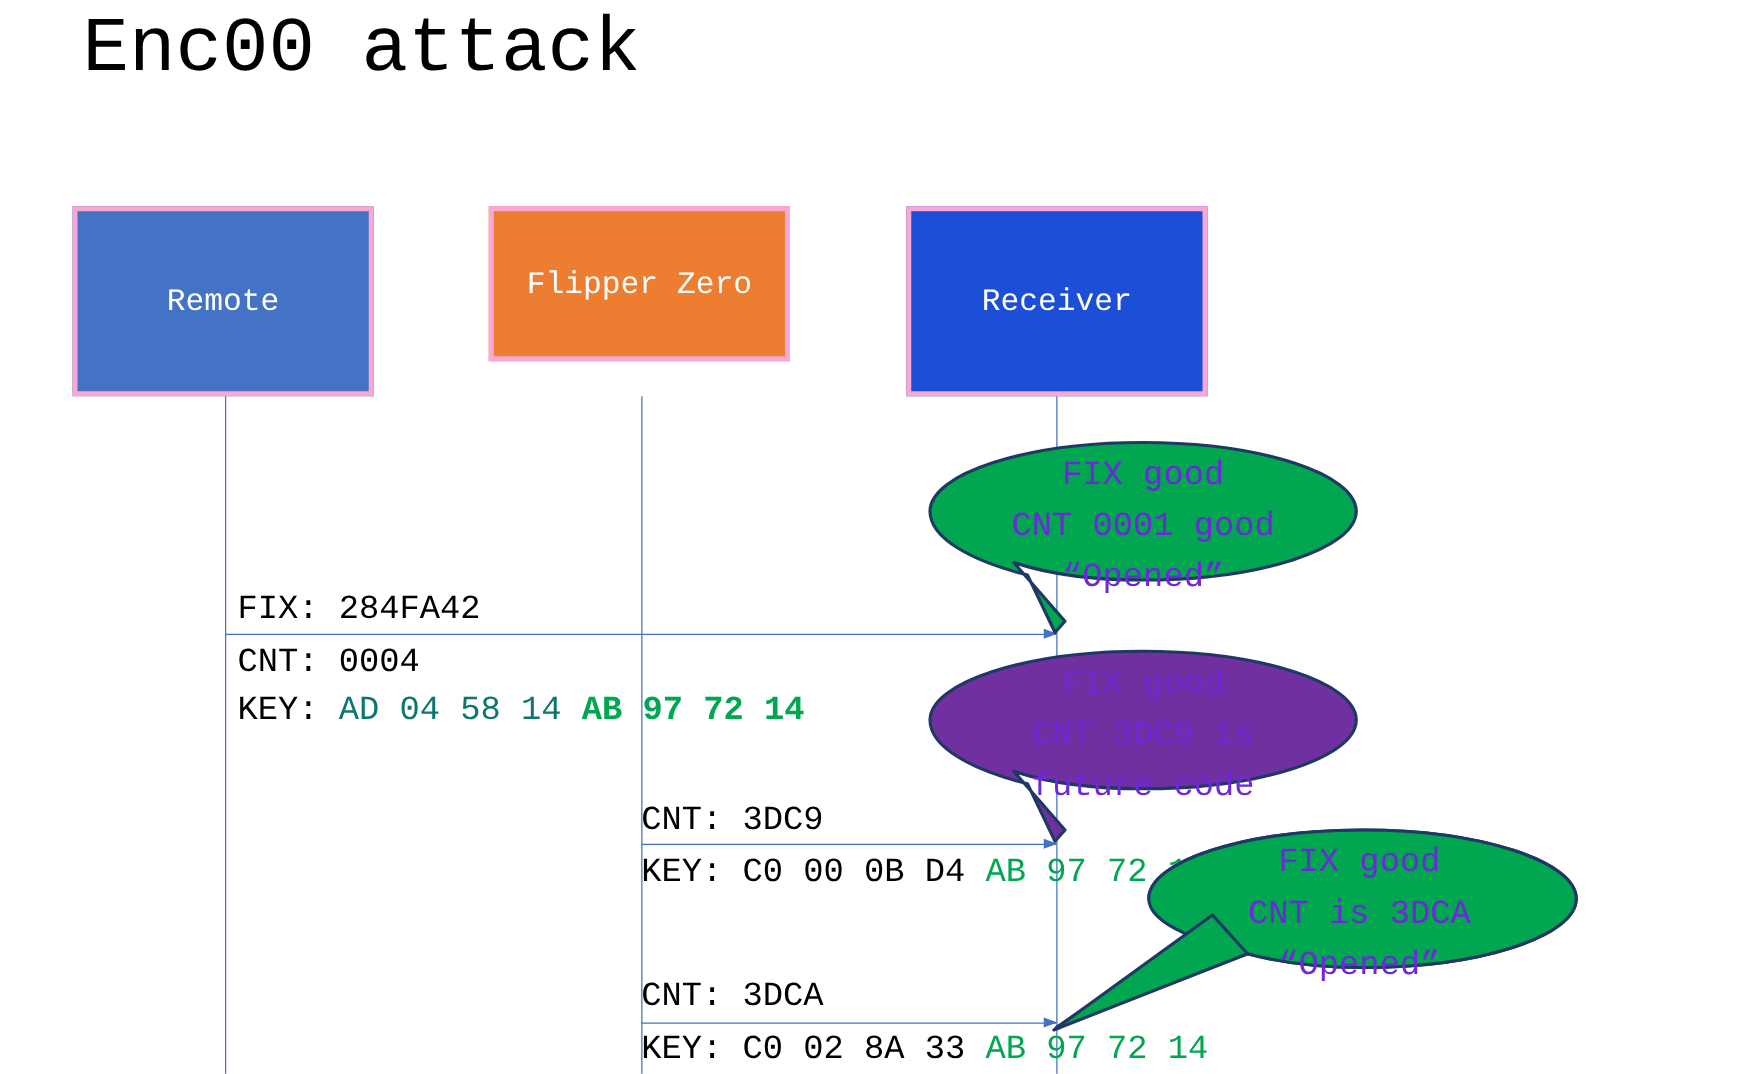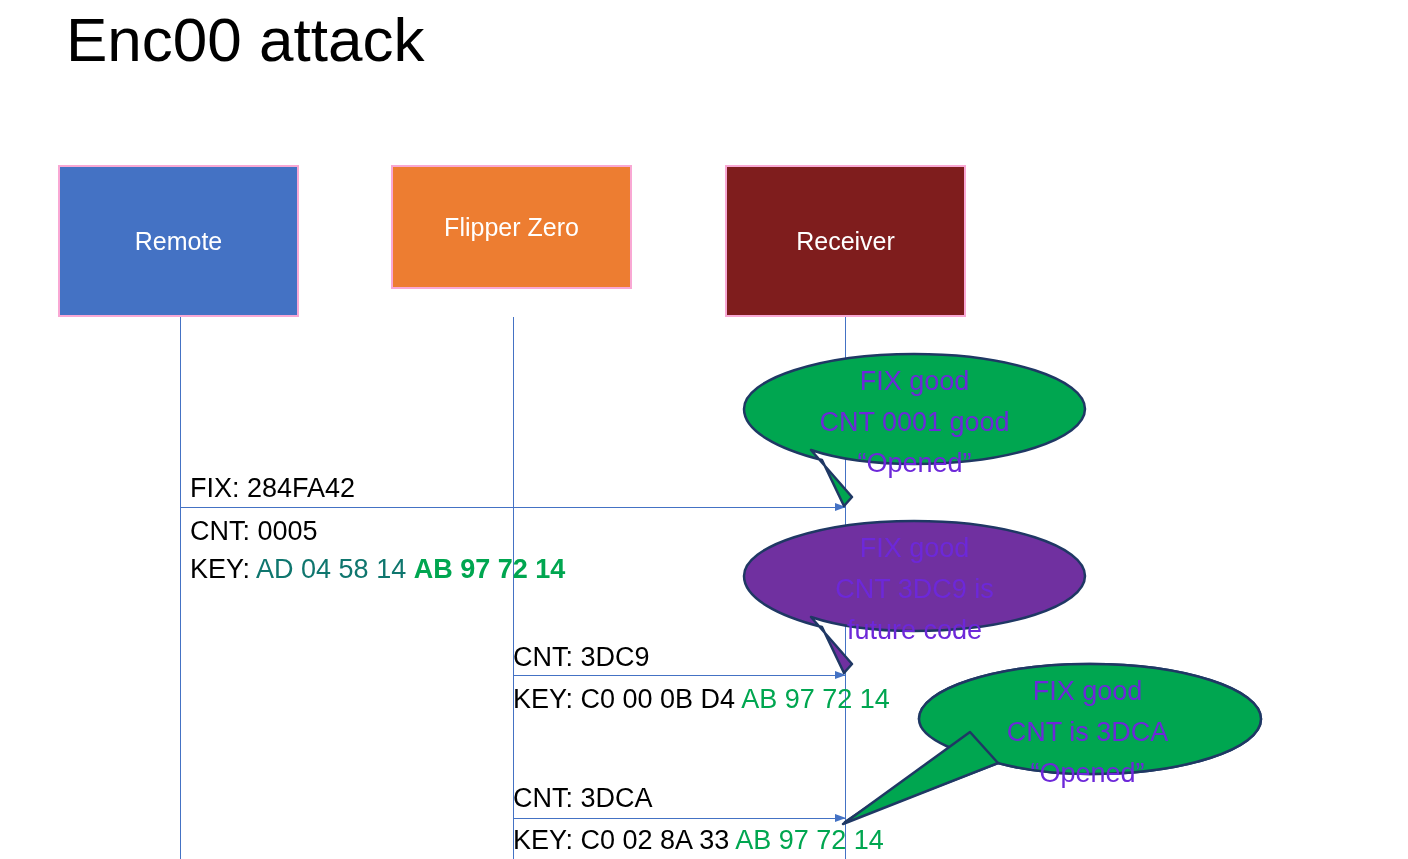--- a/index.html
+++ b/index.html
@@ -12,50 +12,51 @@
     width: 1408px;
     height: 859px;
     overflow: hidden;
     position: relative;
   }
   #canvas {
     position: relative;
     width: 1408px;
     height: 859px;
     background: #ffffff;
+    font-family: Liberation Mono, monospace;
   }
 
   
   .slide-title {
     position: absolute;
     left: 66px;
     top: 2px;
     font-size: 62px;
     line-height: 76px;
     font-weight: 400;
     color: #000000;
     letter-spacing: 0px;
     white-space: nowrap;
   }
 
   
   .actor-box {
     position: absolute;
     box-sizing: border-box;
-    border: 2px solid #f9a8d4;
+    border: 4px solid #f9a8d4;
     color: #ffffff;
     font-size: 25px;
     display: flex;
     align-items: center;
     justify-content: center;
     text-align: center;
   }
   .actor-remote  { left: 58px;  top: 165px; width: 241px; height: 152px; background: #4472C4; }
   .actor-flipper { left: 391px; top: 165px; width: 241px; height: 124px; background: #ED7D31; }
-  .actor-receiver{ left: 725px; top: 165px; width: 241px; height: 152px; background: #7f1d1d; }
+  .actor-receiver{ left: 725px; top: 165px; width: 241px; height: 152px; background: #1d4ed8; }
 
   
   .lifeline {
     position: absolute;
     width: 1px;
     background: #4472C4;
     top: 317px;
     height: 542px;
   }
   .lifeline-remote   { left: 180px; }
@@ -148,21 +149,21 @@
 
   <div class="msg-arrow arrow-1"></div>
   <div class="msg-arrow arrow-2"></div>
   <div class="msg-arrow arrow-3"></div>
 
   <div class="msg-label lbl-fix">
     <span>FIX: </span><span>284FA42</span>
   </div>
 
   <div class="msg-label lbl-cnt1">
-    <span>CNT: </span><span>0005</span>
+    <span>CNT: </span><span>0004</span>
   </div>
 
   <div class="msg-label lbl-key1">
     <span>KEY: </span><span class="hex-red">AD 04 58 14</span><span> </span><span class="hex-green bold">AB 97 72 14</span>
   </div>
 
   <div class="msg-label lbl-cnt2">
     <span>CNT: </span><span>3DC9</span>
   </div>
 

